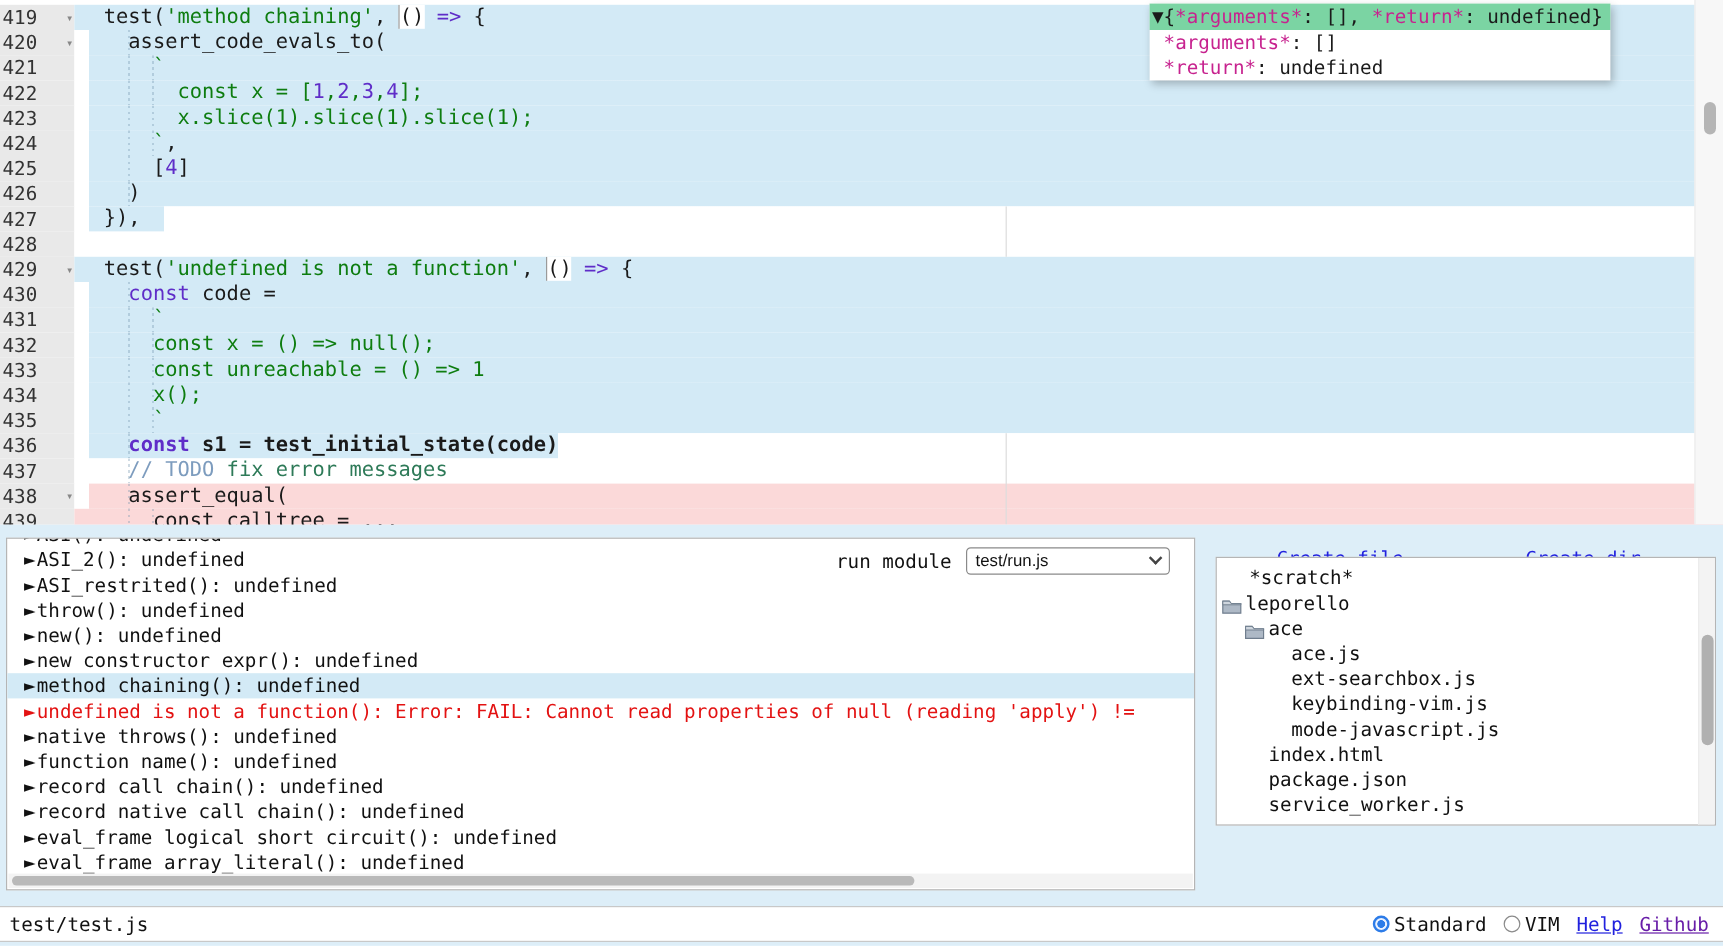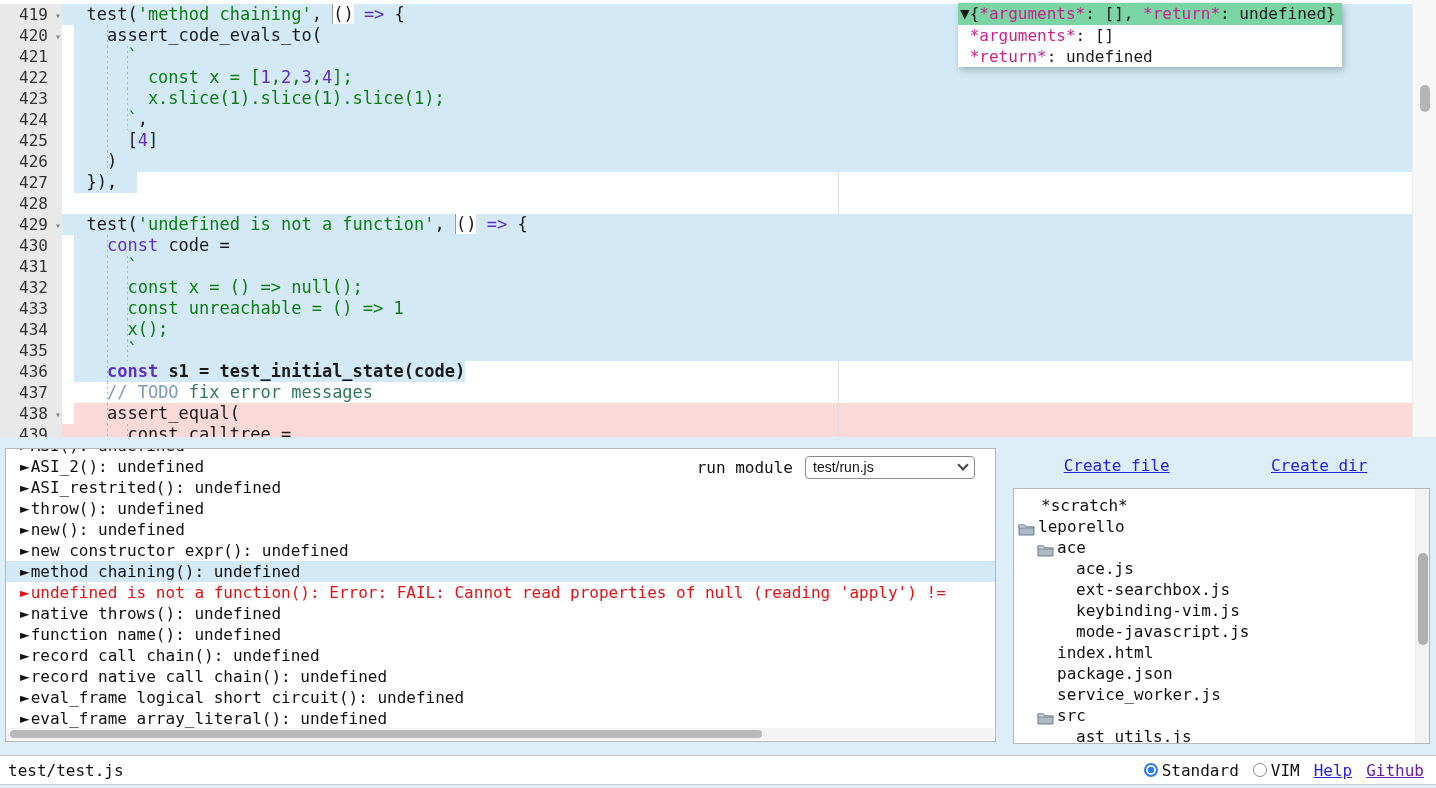--- a/index.html
+++ b/index.html
@@ -10,21 +10,21 @@
   }
   *{margin:0;padding:0;box-sizing:border-box;}
   html,body{width:1436px;height:788px;overflow:hidden;background:var(--page-bg);
     font-family:"DejaVu Sans Mono","Liberation Mono",monospace;}
 
   
   #editor{position:absolute;left:0;top:0;width:1436px;height:437px;background:#fff;overflow:hidden;}
   .line{position:relative;display:flex;height:21px;line-height:21px;font-size:17px;white-space:pre;}
   #lines{padding-top:4px;}
   .gutter{flex:0 0 62px;background:var(--gutter-bg);color:#333;font-size:16px;
-    text-align:right;padding-right:3px;position:relative;}
+    text-align:right;padding-right:20px;position:relative;}
   .gutter .num{display:inline-block;padding-right:11px;}
   .gutter .fold{position:absolute;right:1px;top:1px;font-size:10px;color:#888;cursor:pointer;}
   .code{flex:1 1 auto;position:relative;padding-left:4px;overflow:hidden;}
   .hl-full  .code{background:var(--sel-blue);}
   .hl-body  .code{background:linear-gradient(to right,#fff 0 12px,var(--sel-blue) 12px);}
   .hl-chunk .code{background:linear-gradient(to right,#fff 0 12px,var(--sel-blue) 12px 75px,#fff 75px);}
   .hl-text  .code{background:linear-gradient(to right,#fff 0 12px,var(--sel-blue) 12px 403px,#fff 403px);font-weight:bold;}
   .err-body .code{background:linear-gradient(to right,#fff 0 12px,var(--err-pink) 12px);}
   .err-full .code{background:var(--err-pink);}
   .plain    .code{background:#fff;}
@@ -63,21 +63,21 @@
     padding:0 22px 0 7px;color:#111;cursor:pointer;white-space:nowrap;overflow:hidden;}
   #module-select .chev{position:absolute;right:7px;top:4px;width:8px;height:8px;
     border-right:2px solid #444;border-bottom:2px solid #444;transform:rotate(45deg);}
   #calls-hsb{position:absolute;left:1px;right:1px;bottom:1px;height:12px;background:#f3f3f3;}
   #calls-hsb .thumb{position:absolute;left:3px;top:2px;width:752px;height:8px;border-radius:4px;background:#b9b9b9;}
 
   
   #files-header{position:absolute;left:1013px;top:452px;width:405px;height:26px;
     display:flex;justify-content:space-around;align-items:center;font-size:16px;}
   #files-header .link{color:var(--link-blue);text-decoration:underline;cursor:pointer;}
-  #files{position:absolute;left:1013px;top:488px;width:417px;height:256px;background:#fff;
+  #files{position:absolute;left:1013px;top:464px;width:417px;height:224px;background:#fff;
     border:1px solid #b5b5b5;overflow:hidden;}
   #file-list{padding-top:6px;height:100%;overflow:hidden;}
   .file-item{height:21px;line-height:21px;font-size:16px;white-space:pre;color:#111;cursor:pointer;
     display:flex;align-items:center;}
   .folder-icon{display:inline-block;width:17px;height:13px;margin-right:3px;flex:0 0 auto;}
   #files-sb{position:absolute;right:0;top:0;width:14px;height:262px;background:#f3f3f3;border-left:1px solid #ececec;}
   #files-sb .thumb{position:absolute;left:2px;top:64px;width:10px;height:92px;border-radius:5px;background:#b0b0b0;}
 
   
   #statusbar{position:absolute;left:0;top:755px;width:1436px;height:30px;background:#fff;

